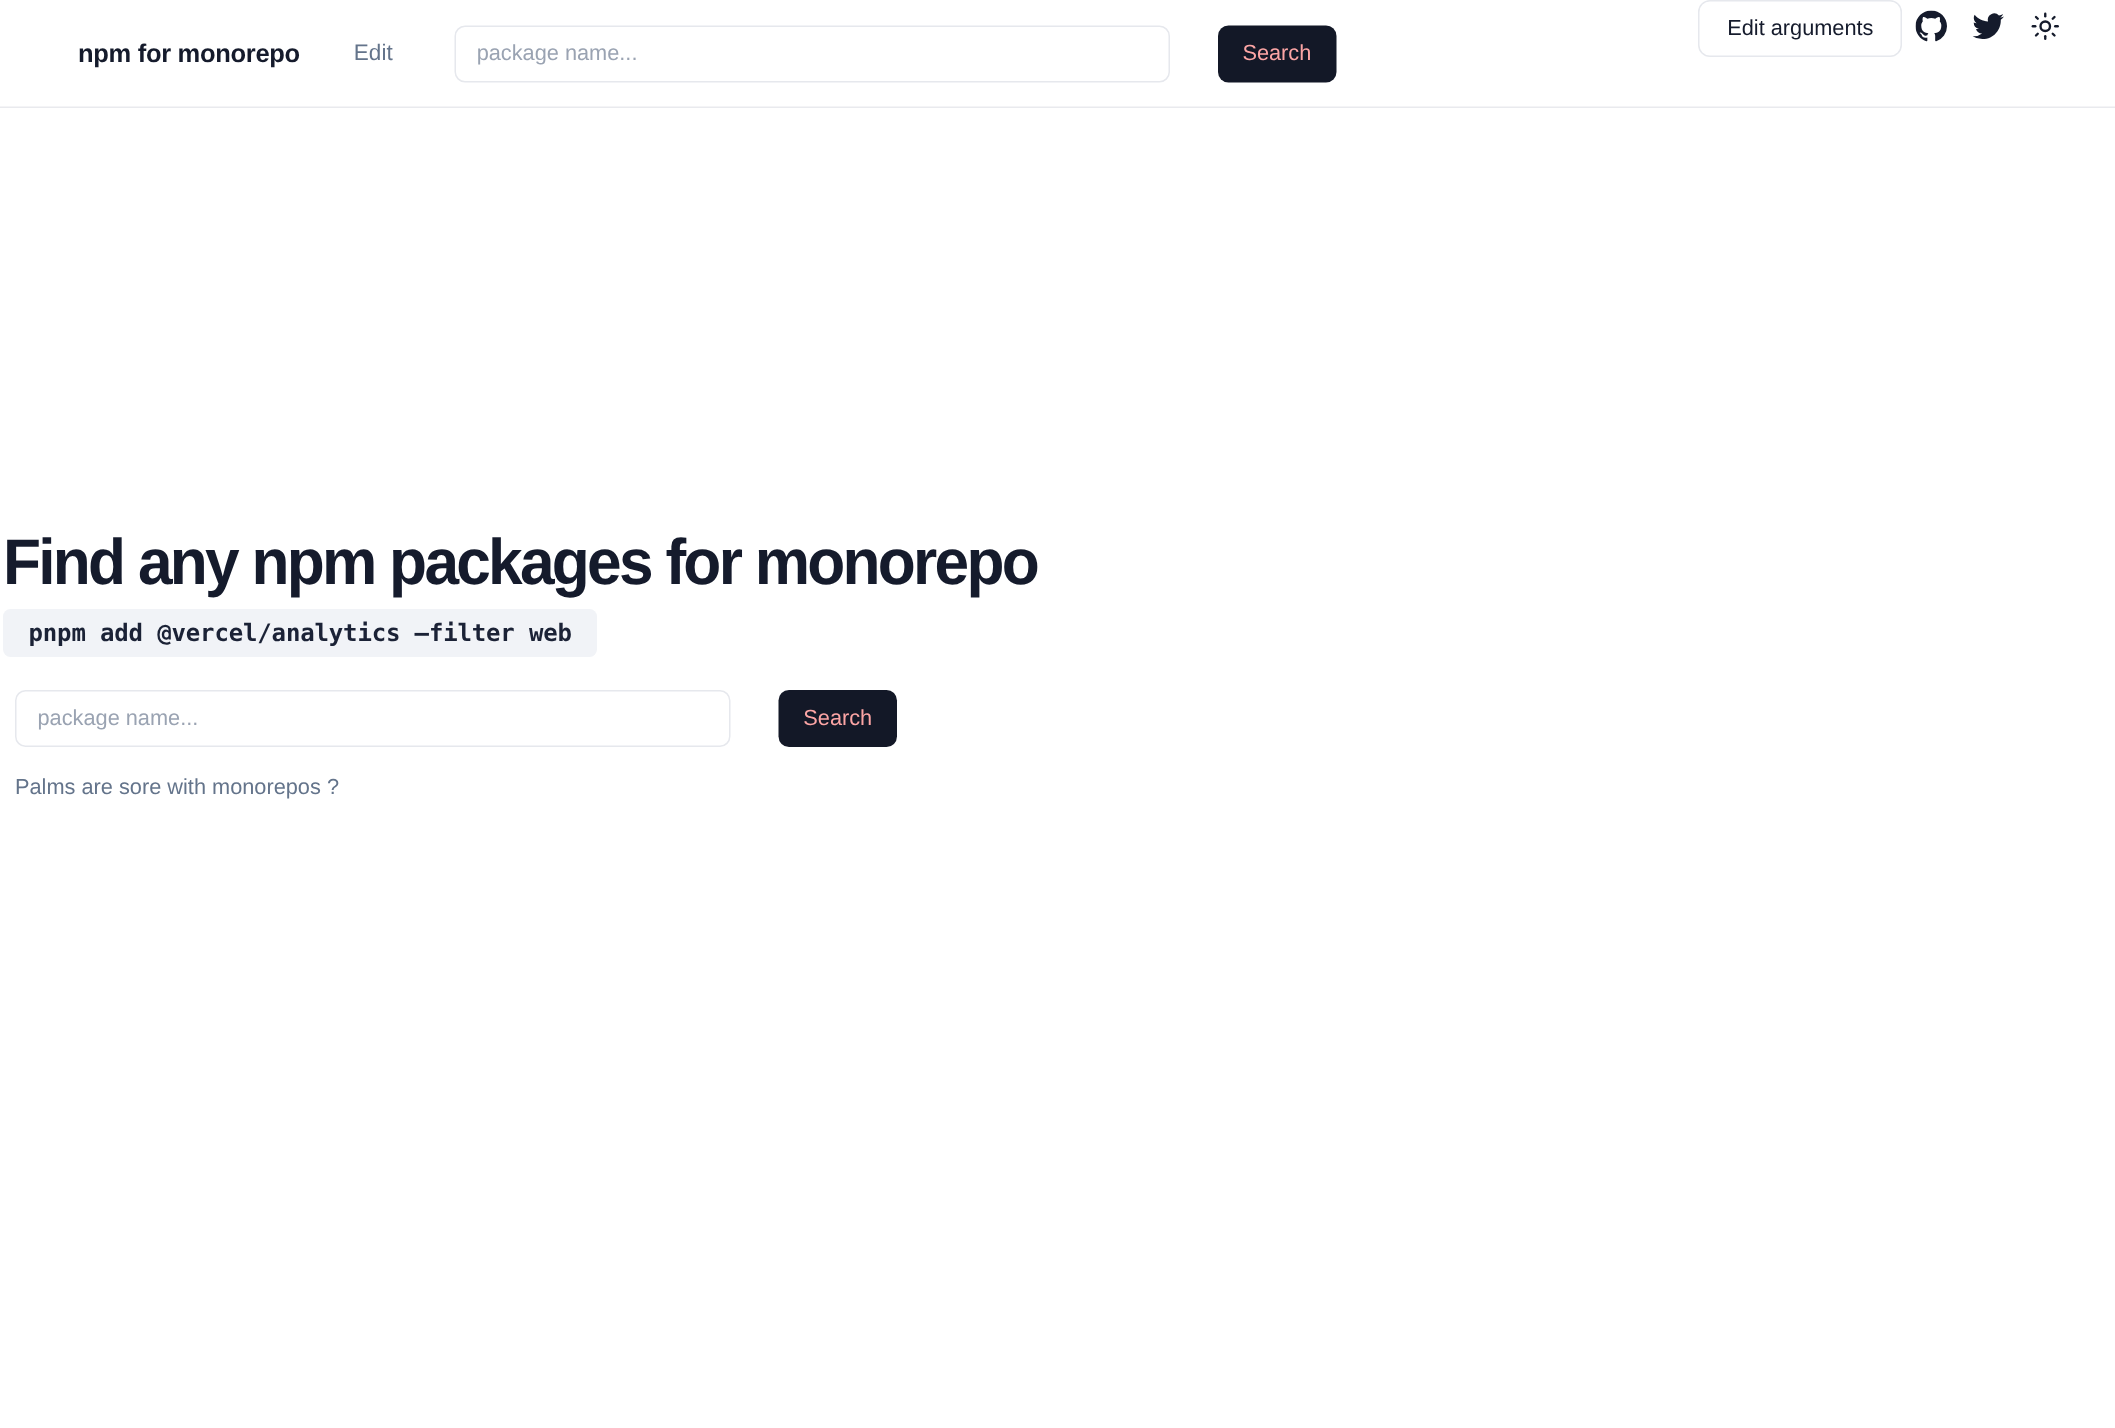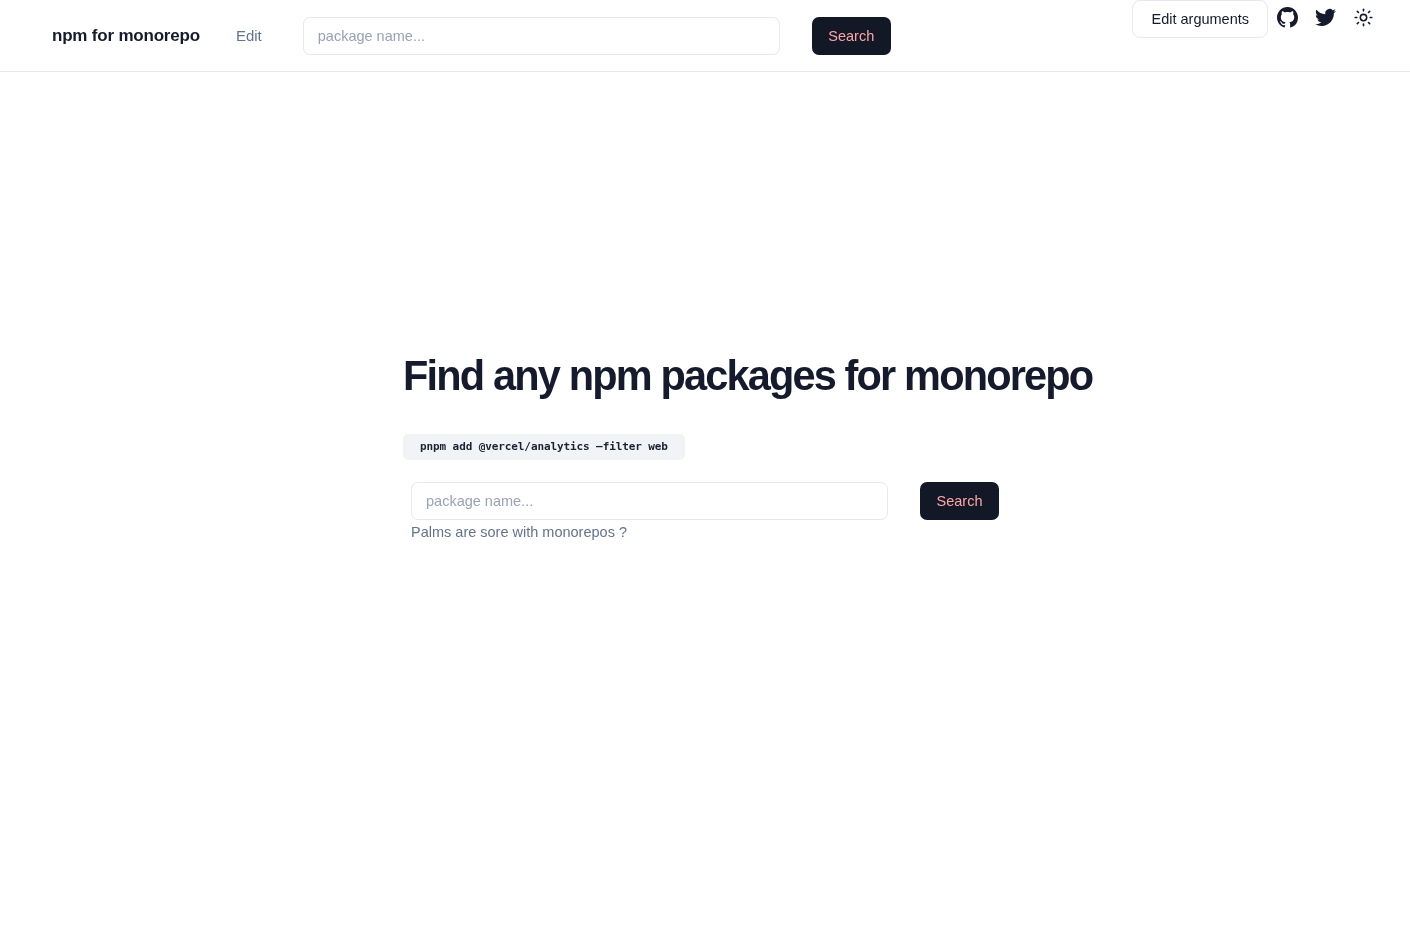--- a/index.html
+++ b/index.html
@@ -105,48 +105,48 @@
     color: #151b2c;
   }
   .icon-btn:first-of-type { margin-left: 18px; }
 
   
   .main {
     width: 100%;
     padding-top: 281px;
     display: flex;
     flex-direction: column;
-    align-items: center;
+    align-items: flex-start;
   }
 
   .content {
     width: 608px;
   }
 
   .title {
     font-size: 43px;
     line-height: 1.06;
     font-weight: 800;
     color: #151b2c;
     letter-spacing: -1.9px;
     white-space: nowrap;
     transform: scaleX(0.965);
     transform-origin: left center;
     margin-left: 2px;
   }
 
   .code-badge {
     display: inline-block;
-    margin-top: 35px;
+    margin-top: 7px;
     margin-left: 2px;
     background: #f1f3f7;
     border-radius: 5px;
     padding: 6px 17px 7px 17px;
     font-family: "DejaVu Sans Mono", monospace;
-    font-size: 11px;
+    font-size: 16px;
     font-weight: 700;
     color: #1b2236;
     letter-spacing: -0.1px;
     white-space: nowrap;
   }
 
   .search-row {
     margin-top: 22px;
     margin-left: 10px;
     display: flex;
@@ -168,21 +168,21 @@
   .main-search-input::placeholder { color: #9aa3b2; }
 
   .main-search-button {
     margin-left: 32px;
     width: 79px;
     height: 38px;
     font-size: 14.5px;
   }
 
   .subnote {
-    margin-top: 4px;
+    margin-top: 19px;
     margin-left: 10px;
     font-size: 14.5px;
     color: #64748b;
     white-space: nowrap;
   }
 </style>
 </head>
 <body>
 
 <div class="header">

